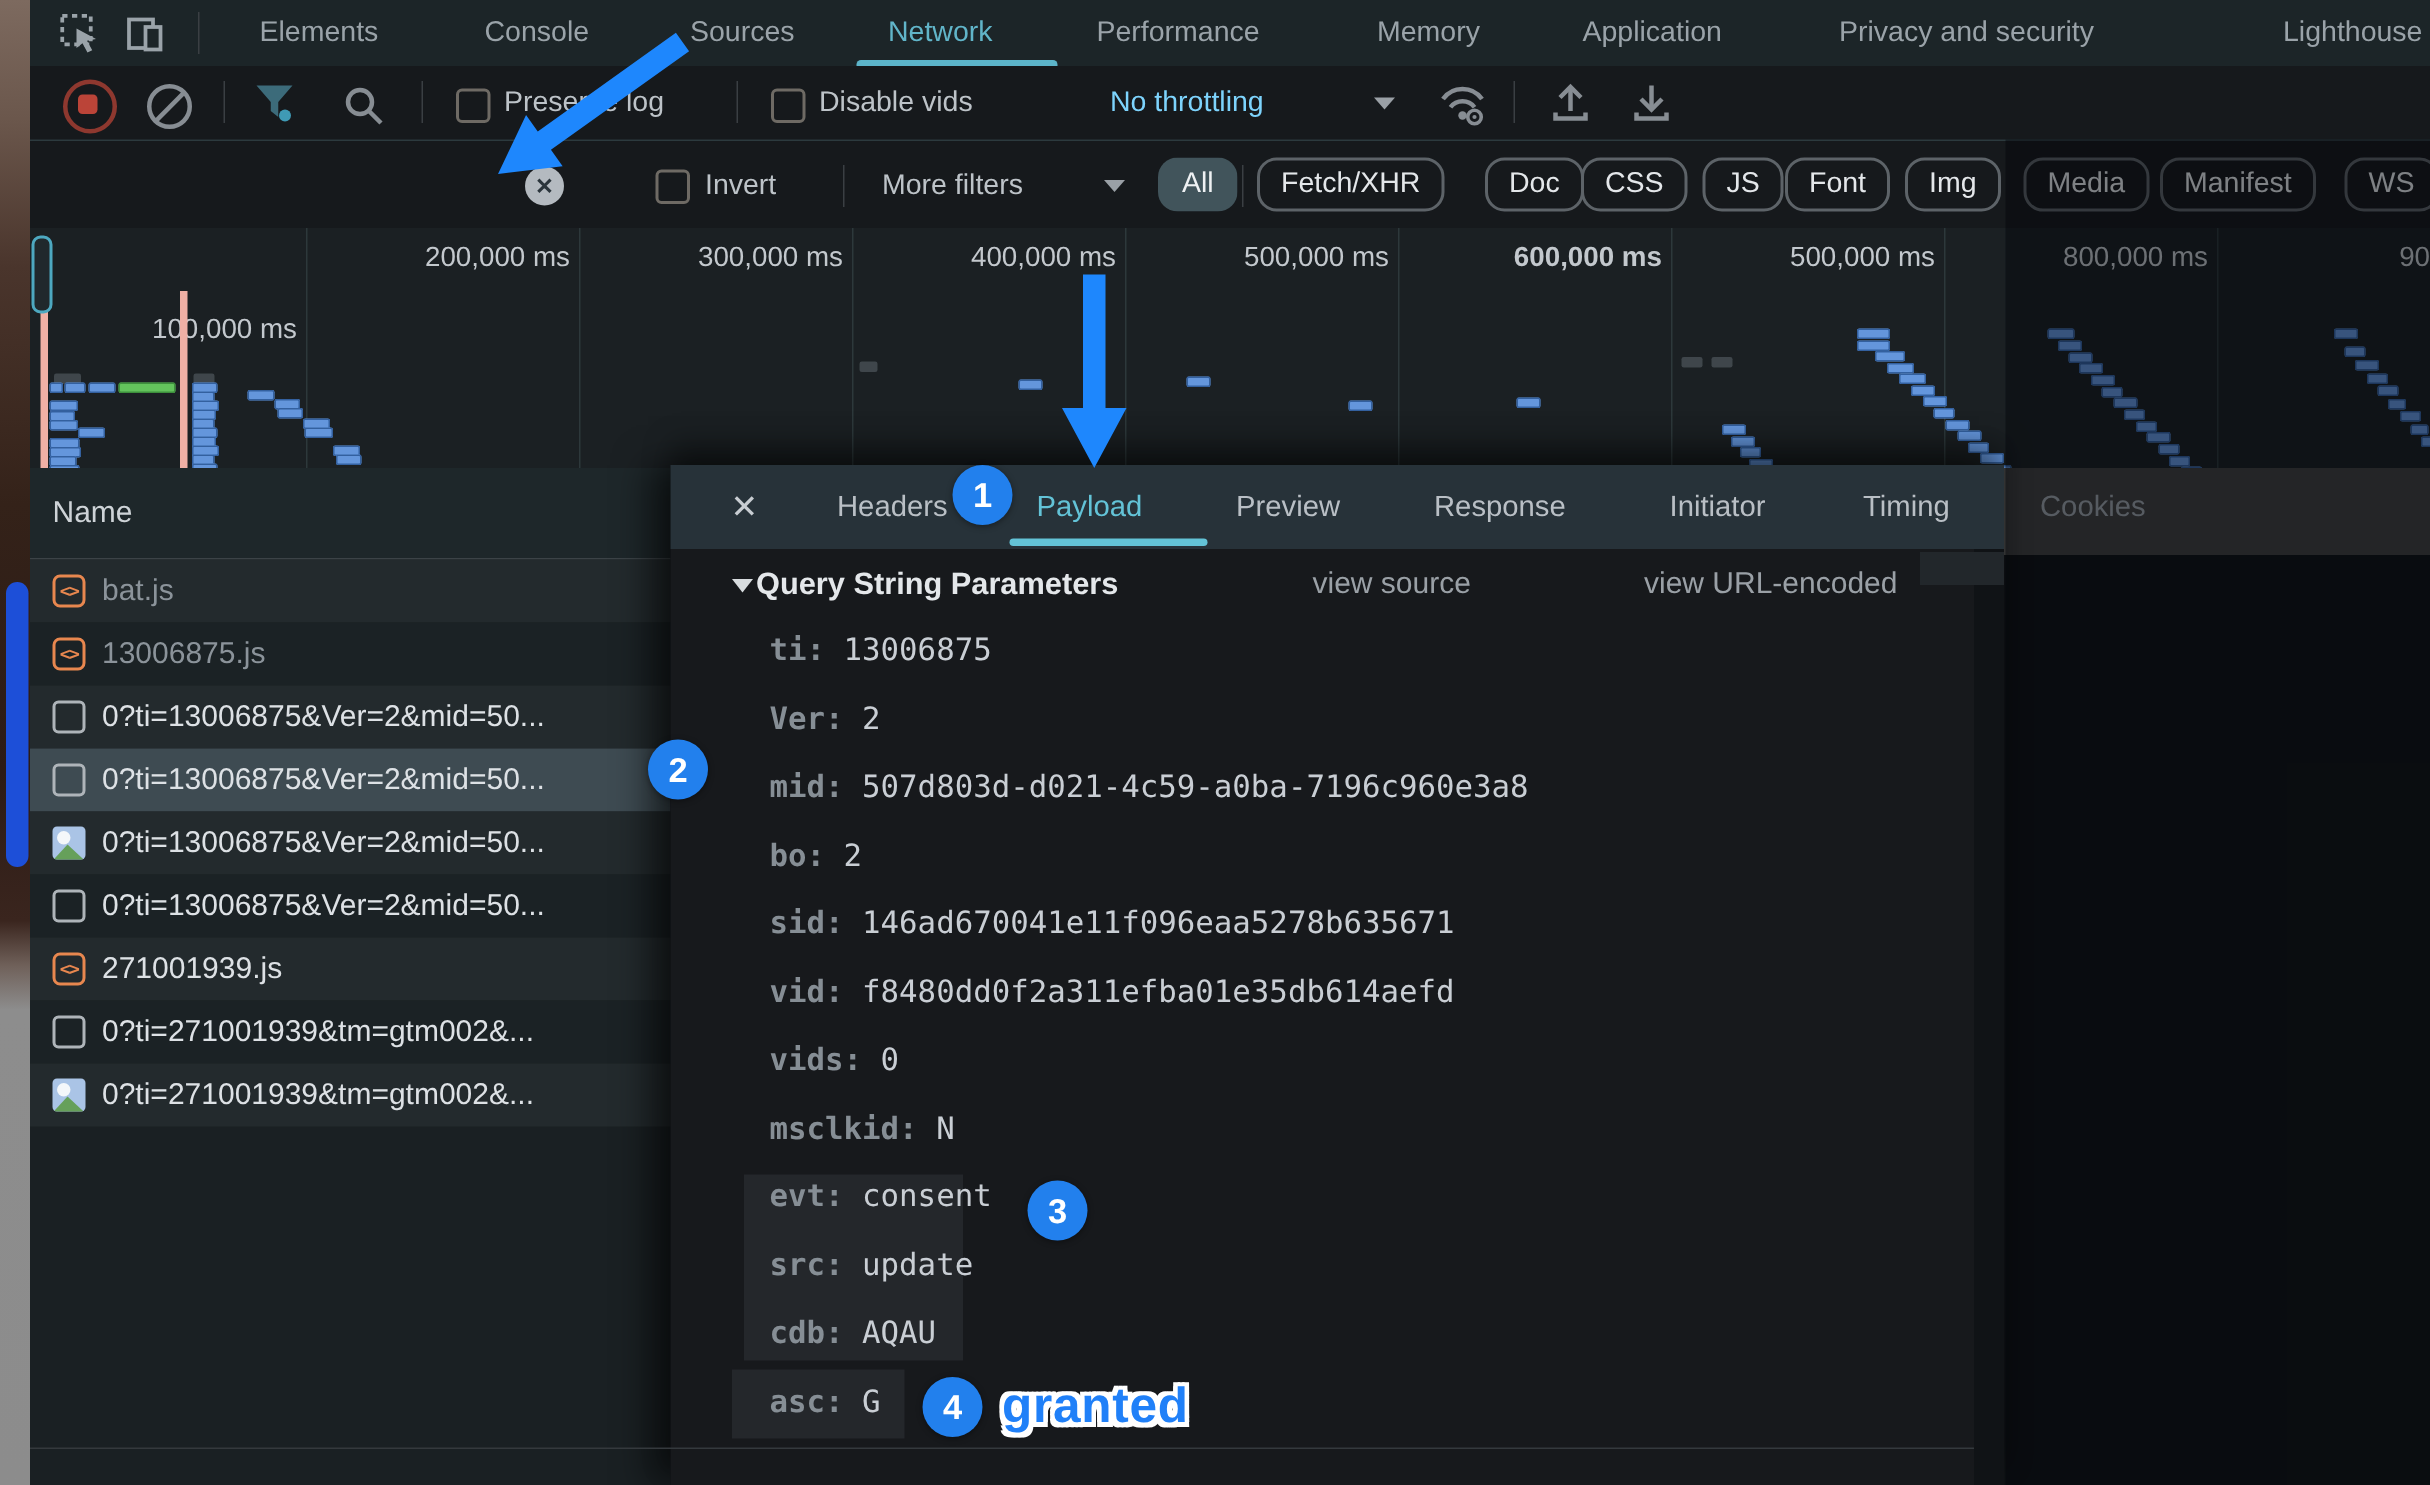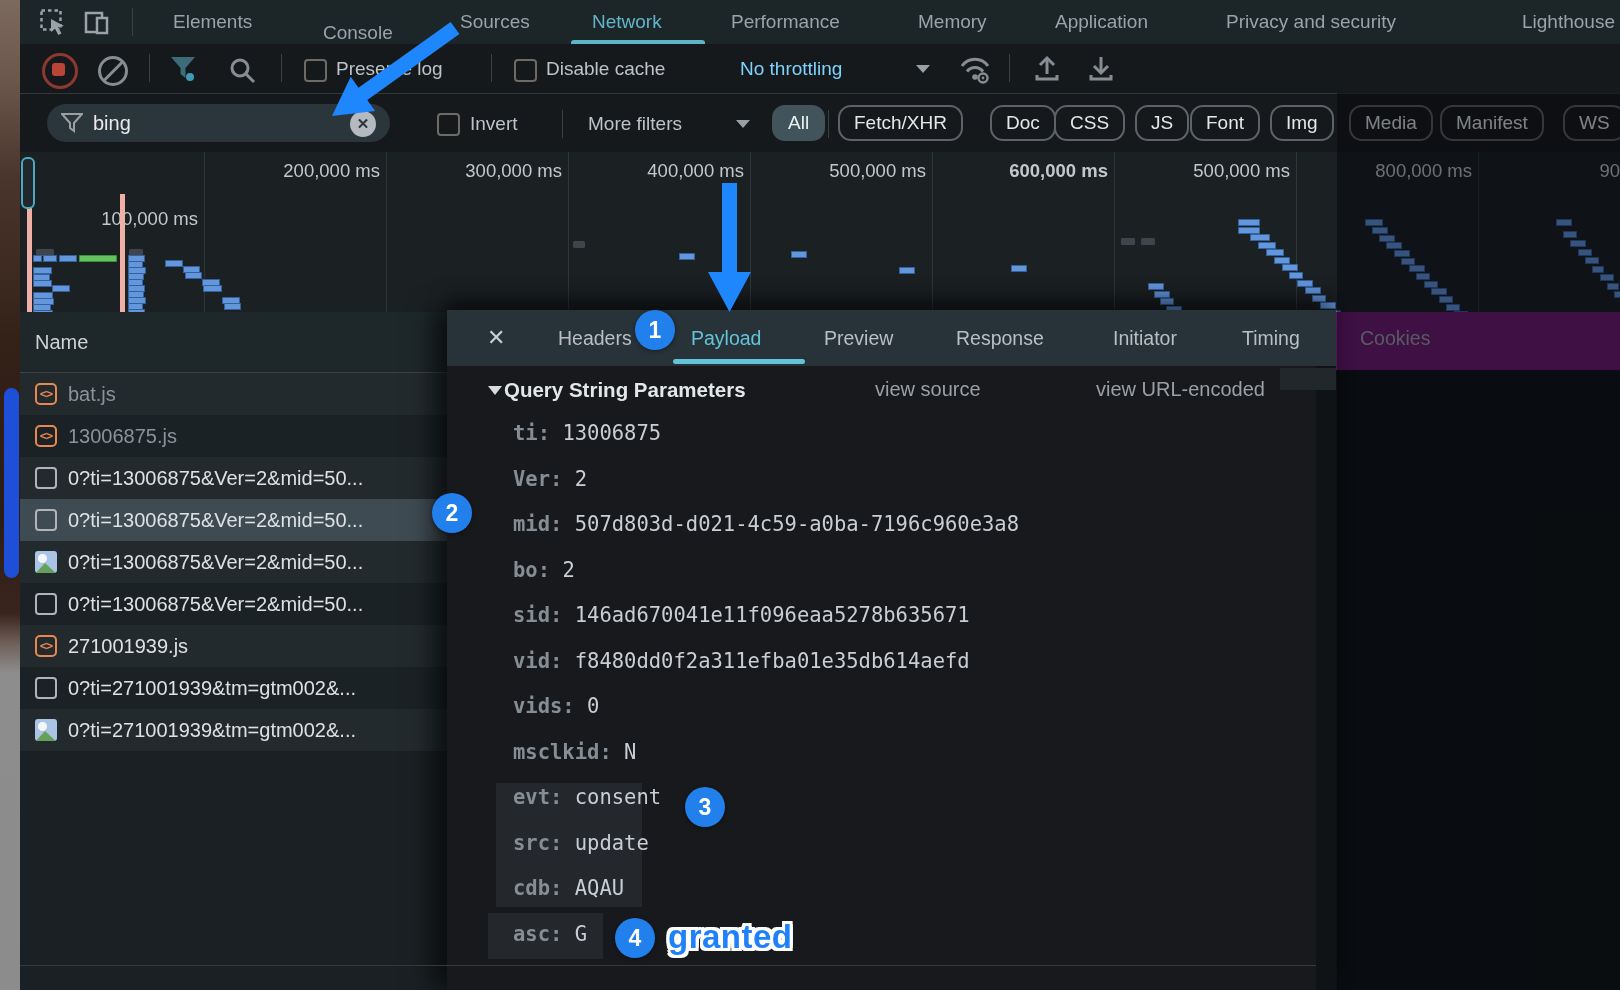--- a/index.html
+++ b/index.html
@@ -83,21 +83,21 @@
   #dcontent{left:0;top:56px;width:869px;height:624px;background:#17191c;}
   #qsp-row{left:0;top:12px;width:869px;height:32px;}
   #qsp-caret{left:41px;top:8px;width:0;height:0;border-left:7px solid transparent;border-right:7px solid transparent;border-top:9px solid #d8dcdf;}
   #qsp-title{left:57px;top:0;font-size:20.5px;font-weight:bold;color:#e4e7ea;}
   .linklike{top:0;font-size:20px;color:#9aa0a6;}
   .param{left:66px;height:30px;font-family:"DejaVu Sans Mono",monospace;font-size:20.5px;white-space:pre;}
   .param .pkey{color:#868e95;font-weight:bold;}
   .param .pval{color:#c9ced4;}
   .hl-rect{background:#24272b;}
   #panel-remnant{left:1280px;top:368px;width:56px;height:22px;background:#22272b;}
-  #cookies-strip{left:1336px;top:312px;width:284px;height:58px;background:#701a75;}
+  #cookies-strip{left:1336px;top:312px;width:284px;height:58px;background:#404040;}
   #cookies-strip span{position:absolute;left:24px;top:15px;font-size:19.5px;color:#9ba2a9;}
   #bottom-line{left:20px;top:965px;width:1296px;height:1px;background:#34393d;}
 
   
   #dim-overlay{left:1337px;top:93px;width:283px;height:897px;background:rgba(2,5,8,0.45);}
 
   
   .badge{width:40px;height:40px;border-radius:50%;color:#fff;font-size:23px;font-weight:bold;
     display:flex;align-items:center;justify-content:center;box-shadow:0 1px 4px rgba(0,0,0,.4);}
   #granted{font-size:33px;font-weight:bold;letter-spacing:.5px;
@@ -124,21 +124,21 @@
     </div>
     <div class="abs tb-icon" style="left:64px">
       <svg width="27" height="27" viewBox="0 0 27 27">
         <rect x="2" y="4" width="16" height="19" fill="none" stroke="#9aa3a9" stroke-width="2.5"></rect>
         <rect x="13" y="9" width="10" height="15" fill="#1c2528" stroke="#9aa3a9" stroke-width="2.5"></rect>
       </svg>
     </div>
     <div class="abs vsep" style="left:112px;top:8px"></div>
     <div id="main-tabs">
         <div class="abs maintab" style="left: 153px;">Elements</div>
-        <div class="abs maintab" style="left: 303px; margin-top: 11px;">Console</div>
+        <div class="abs maintab" style="left: 303px;">Console</div>
         <div class="abs maintab" style="left: 440px;">Sources</div>
         <div class="abs maintab active" style="left: 572px;">Network</div>
         <div class="abs maintab" style="left: 711px;">Performance</div>
         <div class="abs maintab" style="left: 898px;">Memory</div>
         <div class="abs maintab" style="left: 1035px;">Application</div>
         <div class="abs maintab" style="left: 1206px;">Privacy and security</div>
         <div class="abs maintab" style="left: 1502px;">Lighthouse</div>
       </div>
     <div class="abs" id="network-underline"></div>
   </div>
@@ -161,21 +161,21 @@
       <svg width="28" height="28" viewBox="0 0 28 28">
         <circle cx="12" cy="12" r="8" fill="none" stroke="#878d93" stroke-width="3"></circle>
         <line x1="18" y1="18" x2="26" y2="26" stroke="#878d93" stroke-width="3"></line>
       </svg>
     </div>
     <div class="abs vsep" style="left:261px"></div>
     <div class="abs checkbox" style="left:284px"></div>
     <div class="abs tool-label" style="left:316px">Preserve log</div>
     <div class="abs vsep" style="left:471px"></div>
     <div class="abs checkbox" style="left:494px"></div>
-    <div class="abs tool-label" style="left:526px">Disable cache</div>
+    <div class="abs tool-label" style="left:526px">Disable vids</div>
     <div class="abs tool-label" style="left:720px;color:#7dd3fc">No throttling</div>
     <div class="abs caret" style="left:896px;top:21px"></div>
     <div class="abs" style="left:938px;top:10px">
       <svg width="36" height="30" viewBox="0 0 36 30">
         <path d="M4,12 a16,16 0 0 1 26,0" fill="none" stroke="#878d93" stroke-width="3"></path>
         <path d="M9,17.5 a10,10 0 0 1 16,0" fill="none" stroke="#878d93" stroke-width="3"></path>
         <circle cx="17" cy="23" r="2.8" fill="#878d93"></circle>
         <circle cx="25" cy="24" r="4.5" fill="none" stroke="#878d93" stroke-width="2.4"></circle>
         <circle cx="25" cy="24" r="1.4" fill="#878d93"></circle>
       </svg>
@@ -191,26 +191,20 @@
     <div class="abs" style="left:1066px;top:11px">
       <svg width="30" height="28" viewBox="0 0 30 28">
         <line x1="15" y1="2" x2="15" y2="17" stroke="#878d93" stroke-width="3"></line>
         <polyline points="8,11 15,18 22,11" fill="none" stroke="#878d93" stroke-width="3"></polyline>
         <path d="M5,20 v4 h20 v-4" fill="none" stroke="#878d93" stroke-width="3"></path>
       </svg>
     </div>
   </div>
 
   <div class="abs" id="filterrow">
-    <div class="abs" id="filter-pill">
-      <svg width="22" height="20" viewBox="0 0 22 20" style="margin-left:14px">
-        <polygon points="1,1 21,1 13,10 13,18 9,15 9,10" fill="none" stroke="#9aa0a6" stroke-width="2"></polygon>
-      </svg>
-      <span class="q">bing</span>
-    </div>
     <div class="abs" id="clear-x">✕</div>
     <div class="abs checkbox" style="left:417px;top:19px"></div>
     <div class="abs tool-label" style="left:450px;height:59px">Invert</div>
     <div class="abs vsep" style="left:542px;top:16px"></div>
     <div class="abs tool-label" style="left:568px;height:59px">More filters</div>
     <div class="abs caret" style="left:716px;top:26px"></div>
     <div class="abs vsep" style="left:808px;top:16px"></div>
     <div id="chips">
         <div class="abs chip selected" style="left: 752px;">All</div>
         <div class="abs chip plain" style="left: 818px;">Fetch/XHR</div>

